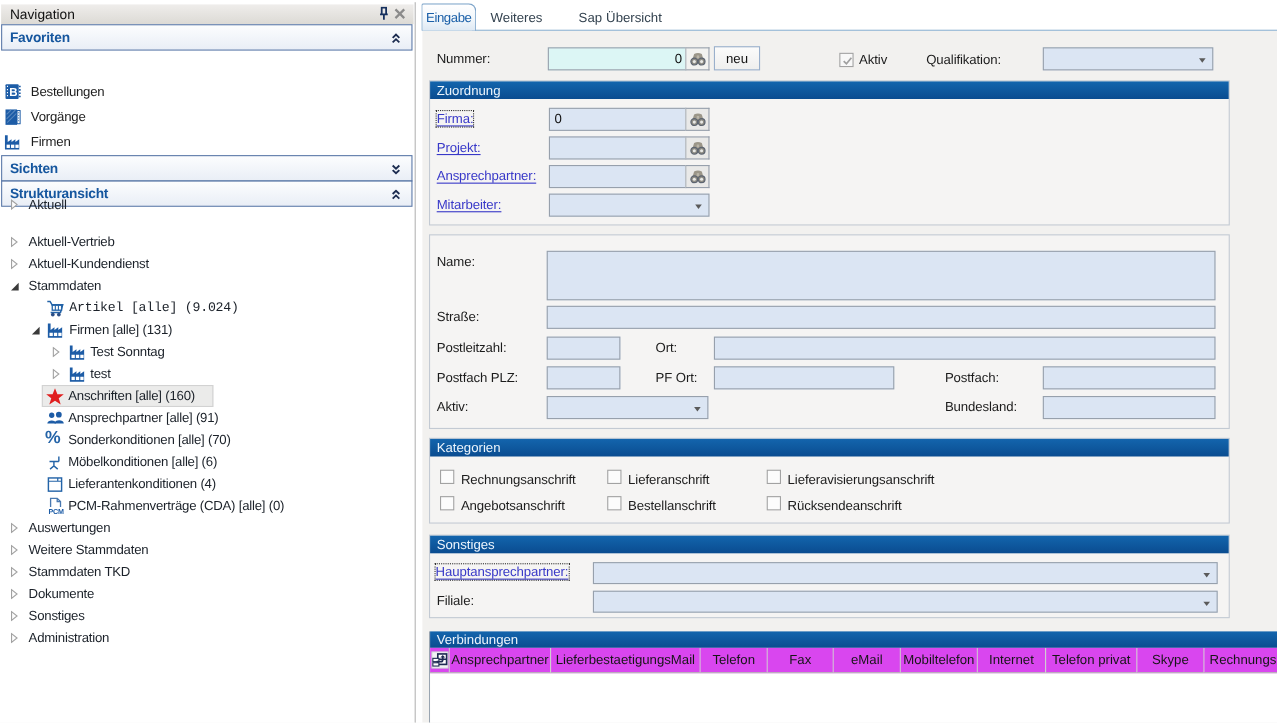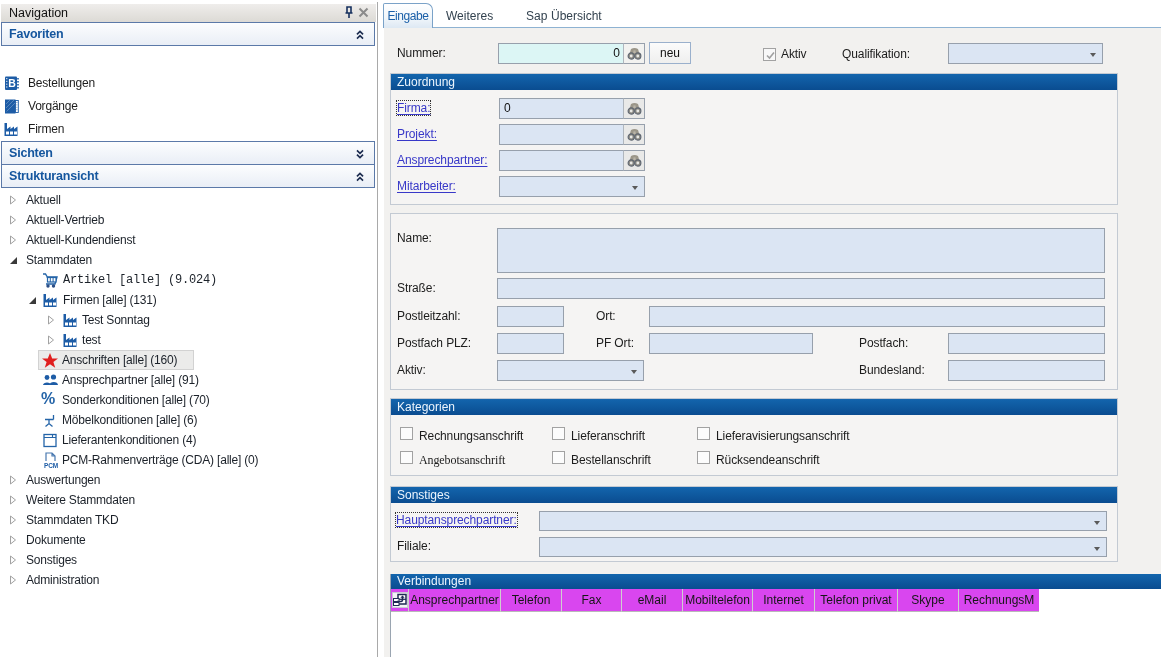--- a/index.html
+++ b/index.html
@@ -111,21 +111,21 @@
         <path d="M1.2 1.6 L5 5.2 L8.8 1.6 M1.2 6.8 L5 10.4 L8.8 6.8" stroke="#1c2c50" stroke-width="2.1" fill="none"></path>
       </svg>
   </div>
   <div class="navhdr" style="top:164px;">Strukturansicht
     <svg class="chev" viewBox="0 0 10 12">
         <path d="M1.2 5.2 L5 1.6 L8.8 5.2 M1.2 10.4 L5 6.8 L8.8 10.4" stroke="#1c2c50" stroke-width="2.1" fill="none"></path>
       </svg>
   </div>
 
   <div id="tree">
-    <div class="trow" style="top:190px;">
+    <div class="trow" style="top:176px;">
         <svg class="arrow" style="left:9px;top:5px;" width="8" height="10" viewBox="0 0 8 10">
           <path d="M1.5 1 L6.5 5 L1.5 9 Z" fill="#fdfdfd" stroke="#a2a2a2" stroke-width="1"></path>
         </svg>
         <span class="txt" style="left:26px;">Aktuell</span>
       </div>
     <div class="trow" style="top:210px;">
         <svg class="arrow" style="left:9px;top:5px;" width="8" height="10" viewBox="0 0 8 10">
           <path d="M1.5 1 L6.5 5 L1.5 9 Z" fill="#fdfdfd" stroke="#a2a2a2" stroke-width="1"></path>
         </svg>
         <span class="txt" style="left:26px;">Aktuell-Vertrieb</span>
@@ -361,21 +361,21 @@
 
     <div class="box" style="top:398px;width:728px;height:78px;">
       <div class="bluebar">Kategorien</div>
       <span class="cb" style="left:9px;top:28px;"></span>
         <span class="lbl" style="left:28px;top:30px;">Rechnungsanschrift</span>
       <span class="cb" style="left:161px;top:28px;"></span>
         <span class="lbl" style="left:180px;top:30px;">Lieferanschrift</span>
       <span class="cb" style="left:306px;top:28px;"></span>
         <span class="lbl" style="left:325px;top:30px;">Lieferavisierungsanschrift</span>
       <span class="cb" style="left:9px;top:52px;"></span>
-        <span class="lbl" style="left:28px;top:54px;font-family:Liberation Serif, serif;">Angebotsanschrift</span>
+        <span class="lbl" style="left:28px;top:54px;">Angebotsanschrift</span>
       <span class="cb" style="left:161px;top:52px;"></span>
         <span class="lbl" style="left:180px;top:54px;">Bestellanschrift</span>
       <span class="cb" style="left:306px;top:52px;"></span>
         <span class="lbl" style="left:325px;top:54px;">Rücksendeanschrift</span>
     </div>
 
     <div class="box" style="top:486px;width:728px;height:76px;">
       <div class="bluebar">Sonstiges</div>
       <span class="link dashed abs" style="left:5px;top:26px;">Hauptansprechpartner:</span>
       <span class="inp" style="left:148px;top:24px;width:568px;height:20px;">
@@ -394,20 +394,21 @@
         <div class="gc" style="width:18px;"><svg style="margin-top:3px;" width="16" height="16" viewBox="0 0 16 16">
               <rect x="0.5" y="0.5" width="15" height="15" fill="#f2f2f5" stroke="#c8c8d4" stroke-width="1"></rect>
               <rect x="6" y="2.5" width="8" height="9.5" fill="#fff" stroke="#202a55" stroke-width="1.5"></rect>
               <path d="M6 7.3 H14" stroke="#202a55" stroke-width="1.2"></path>
               <rect x="1.5" y="6.5" width="5.5" height="3" fill="#fff" stroke="#202a55" stroke-width="1"></rect>
               <rect x="1.5" y="10.5" width="5.5" height="3" fill="#fff" stroke="#202a55" stroke-width="1"></rect>
               <path d="M5 9.5 H9 Q10.5 9.5 10.5 7.5 L10.5 5" stroke="#202a55" stroke-width="1.6" fill="none"></path>
               <path d="M8.3 5.8 L10.5 3.4 L12.7 5.8" fill="#202a55"></path>
             </svg></div>
         <div class="gc" style="width:92px;">Ansprechpartner</div>
+        <div class="gc" style="width:136px;">LieferbestaetigungsMail</div>
         <div class="gc" style="width:61px;">Telefon</div>
         <div class="gc" style="width:60px;">Fax</div>
         <div class="gc" style="width:61px;">eMail</div>
         <div class="gc" style="width:70px;">Mobiltelefon</div>
         <div class="gc" style="width:62px;">Internet</div>
         <div class="gc" style="width:83px;">Telefon privat</div>
         <div class="gc" style="width:61px;">Skype</div>
         <div class="gc" style="width:80px;border-right:none;">RechnungsM</div>
       </div>
     </div>

